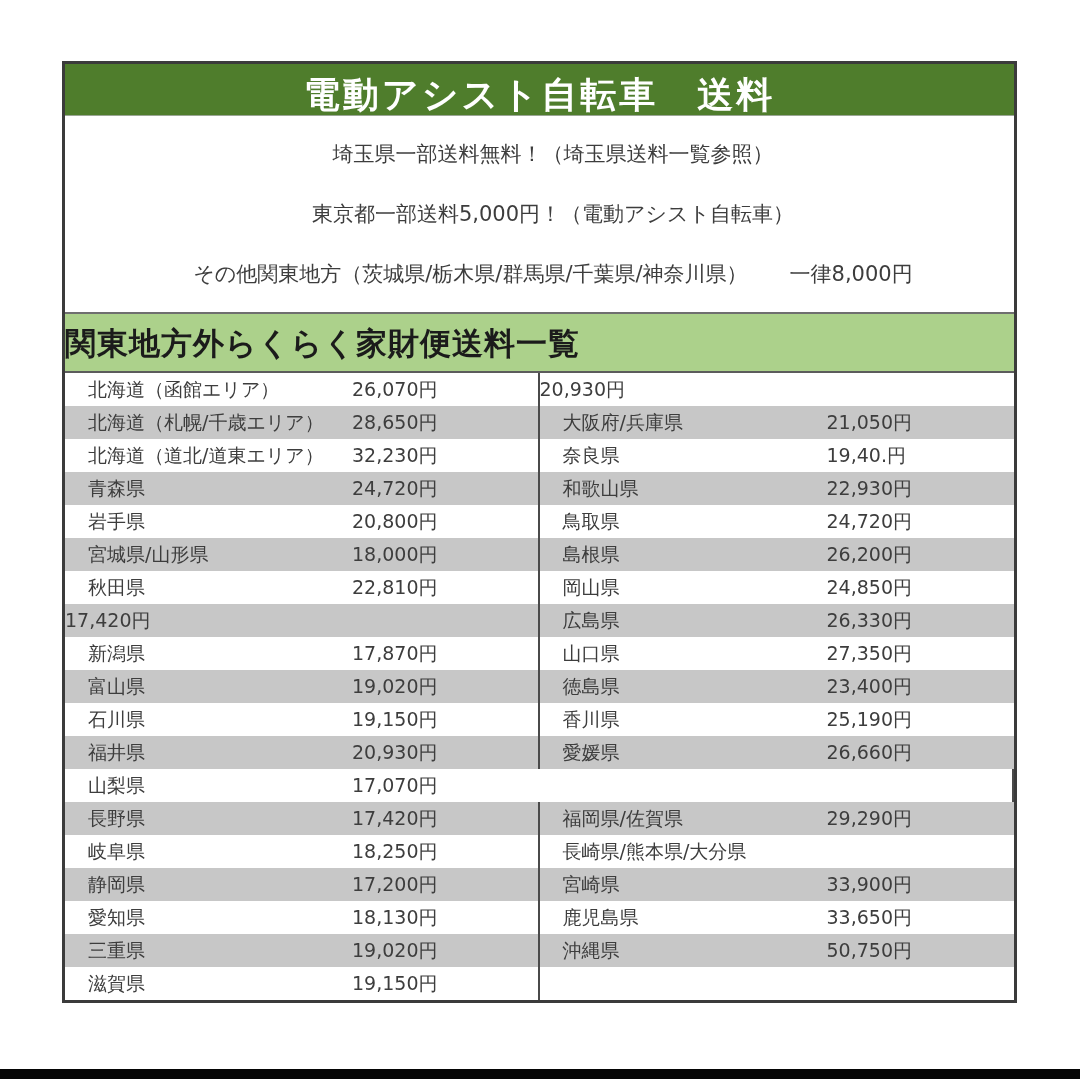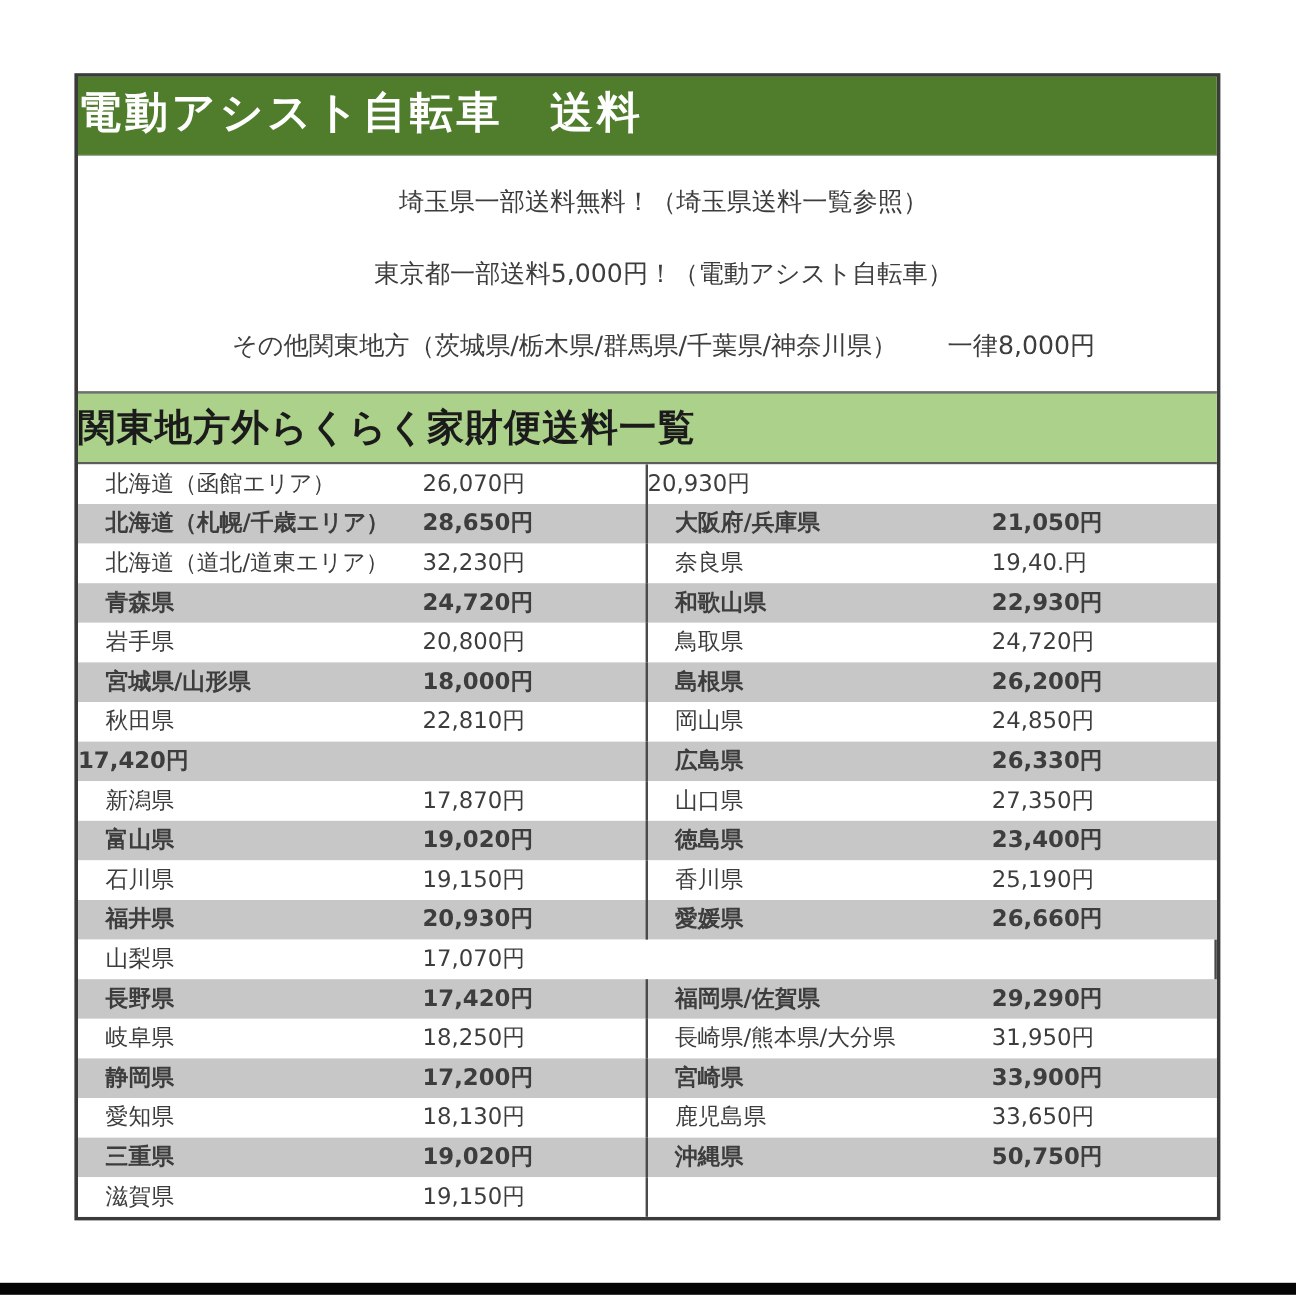--- a/index.html
+++ b/index.html
@@ -28,21 +28,22 @@
     width: 955px;
     border: 3px solid var(--border-dark);
     background: #ffffff;
   }
   .main-header {
     background: var(--header-green);
     color: #ffffff;
     font-weight: bold;
     font-size: 36px;
     letter-spacing: 3px;
-    height: 66px;
+    text-align: center;
+    height: 52px;
     line-height: 62px;
     border-bottom: 1px solid #9aa694;
     white-space: nowrap;
   }
   .notices {
     background: #ffffff;
     height: 196px;
     display: flex;
     flex-direction: column;
     justify-content: space-around;
@@ -71,21 +72,21 @@
   }
   .fee-table { width: 100%; }
   .fee-row {
     display: flex;
     height: 33px;
     line-height: 33px;
     font-size: 19px;
     color: var(--text-dark);
     background: #ffffff;
   }
-  .fee-row.alt { background: var(--row-alt-gray); font-weight: bold; }
+  .fee-row.alt { background: var(--row-alt-gray); }
   .half {
     flex: 1 1 50%;
     display: flex;
     min-width: 0;
   }
   .half.left { border-right: 2px solid var(--divider); }
   .cell-name {
     width: 287px;
     flex: 0 0 287px;
     padding-left: 23px;
@@ -255,21 +256,20 @@
           <div class="cell-price">29,290円</div>
         </div>
       </div>
       <div class="fee-row">
         <div class="half left">
           <div class="cell-name">岐阜県</div>
           <div class="cell-price">18,250円</div>
         </div>
         <div class="half right">
           <div class="cell-name">長崎県/熊本県/大分県</div>
-          <div class="cell-price">31,950円</div>
         </div>
       </div>
       <div class="fee-row alt">
         <div class="half left">
           <div class="cell-name">静岡県</div>
           <div class="cell-price">17,200円</div>
         </div>
         <div class="half right">
           <div class="cell-name">宮崎県</div>
           <div class="cell-price">33,900円</div>

